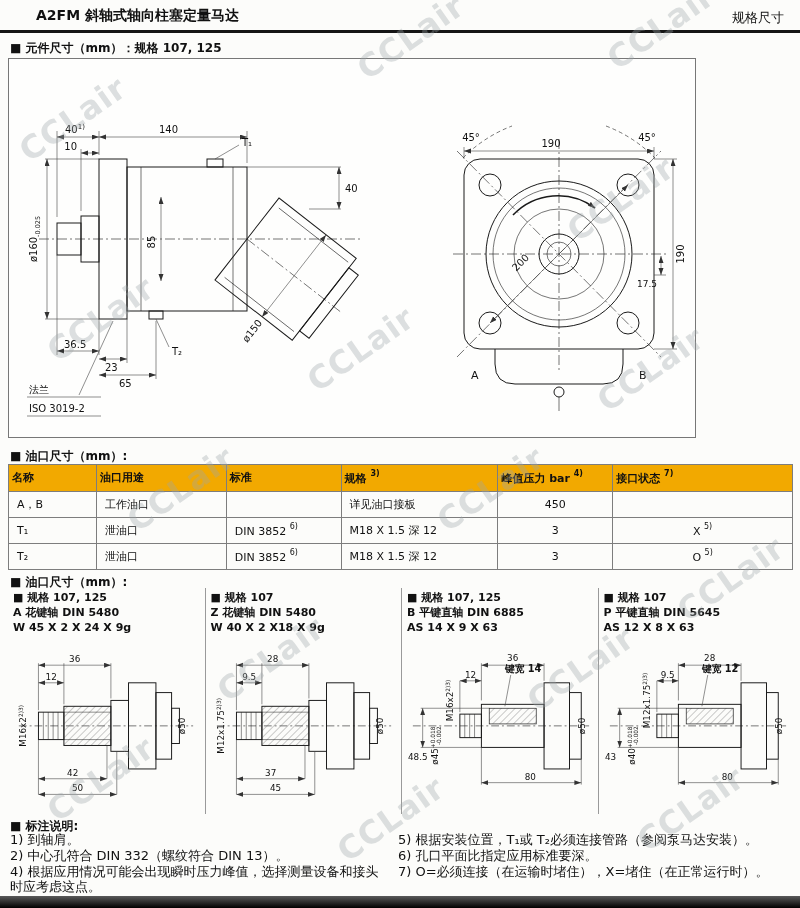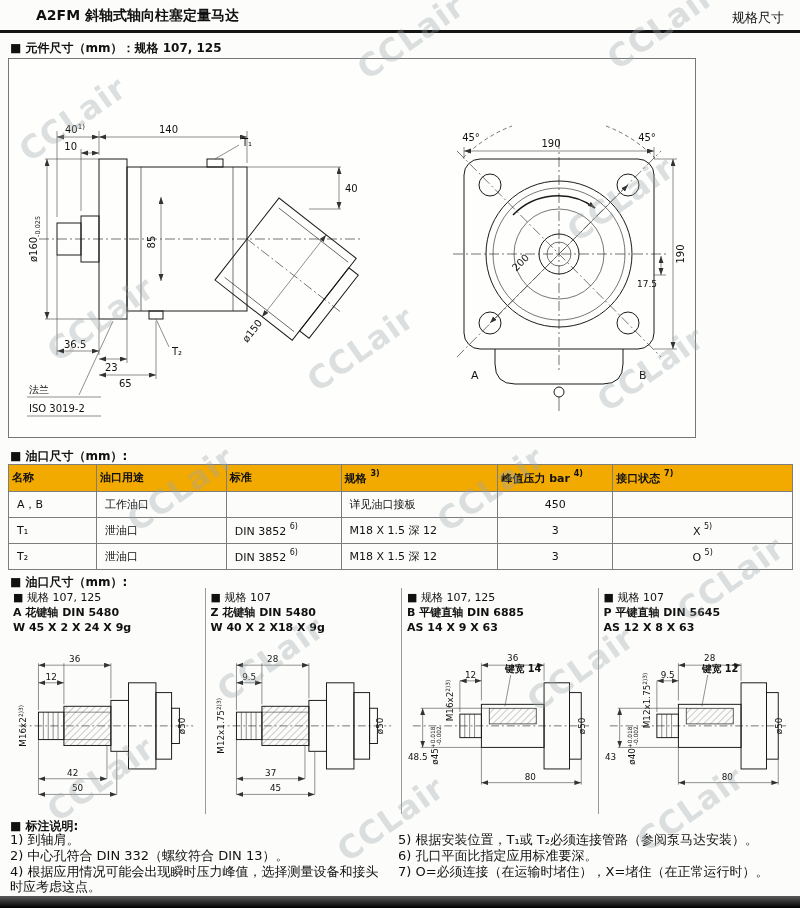--- a/index.html
+++ b/index.html
@@ -28,21 +28,21 @@
     font-size: 11px; z-index: 1; }
   table.ports th { background: #F2A900; font-weight: bold; text-align: left; padding: 5px 3px;
     border: 1px solid #7d7d7d; }
   table.ports td { padding: 5px 8px; border: 1px solid #7d7d7d; height: 25px; }
   table.ports td.c { text-align: center; }
   sup { font-size: 8px; position: relative; top: -1px; }
 
   .shafts { position: absolute; left: 8px; top: 588px; width: 786px; height: 226px; display: flex; z-index: 1; }
   .shaft-panel { width: 196.5px; padding: 2px 3px 0 5px; }
   .shaft-panel + .shaft-panel { border-left: 1px solid #9a9a9a; }
-  .shaft-size { font-size: 11px; font-weight: normal; line-height: 15px; }
+  .shaft-size { font-size: 11px; font-weight: bold; line-height: 15px; }
   .shaft-line { font-size: 11px; line-height: 15px; font-weight: bold; }
 
   .notes-col { position: absolute; top: 832px; font-size: 13px; line-height: 15px; z-index: 2; }
   #notes-left { left: 10px; width: 380px; }
   #notes-right { left: 398px; width: 394px; }
   .note-item { margin-bottom: 1px; }
 
   svg { font-family: "DejaVu Sans", "Liberation Sans", sans-serif; }
   svg text { fill: #111; }
 </style>

